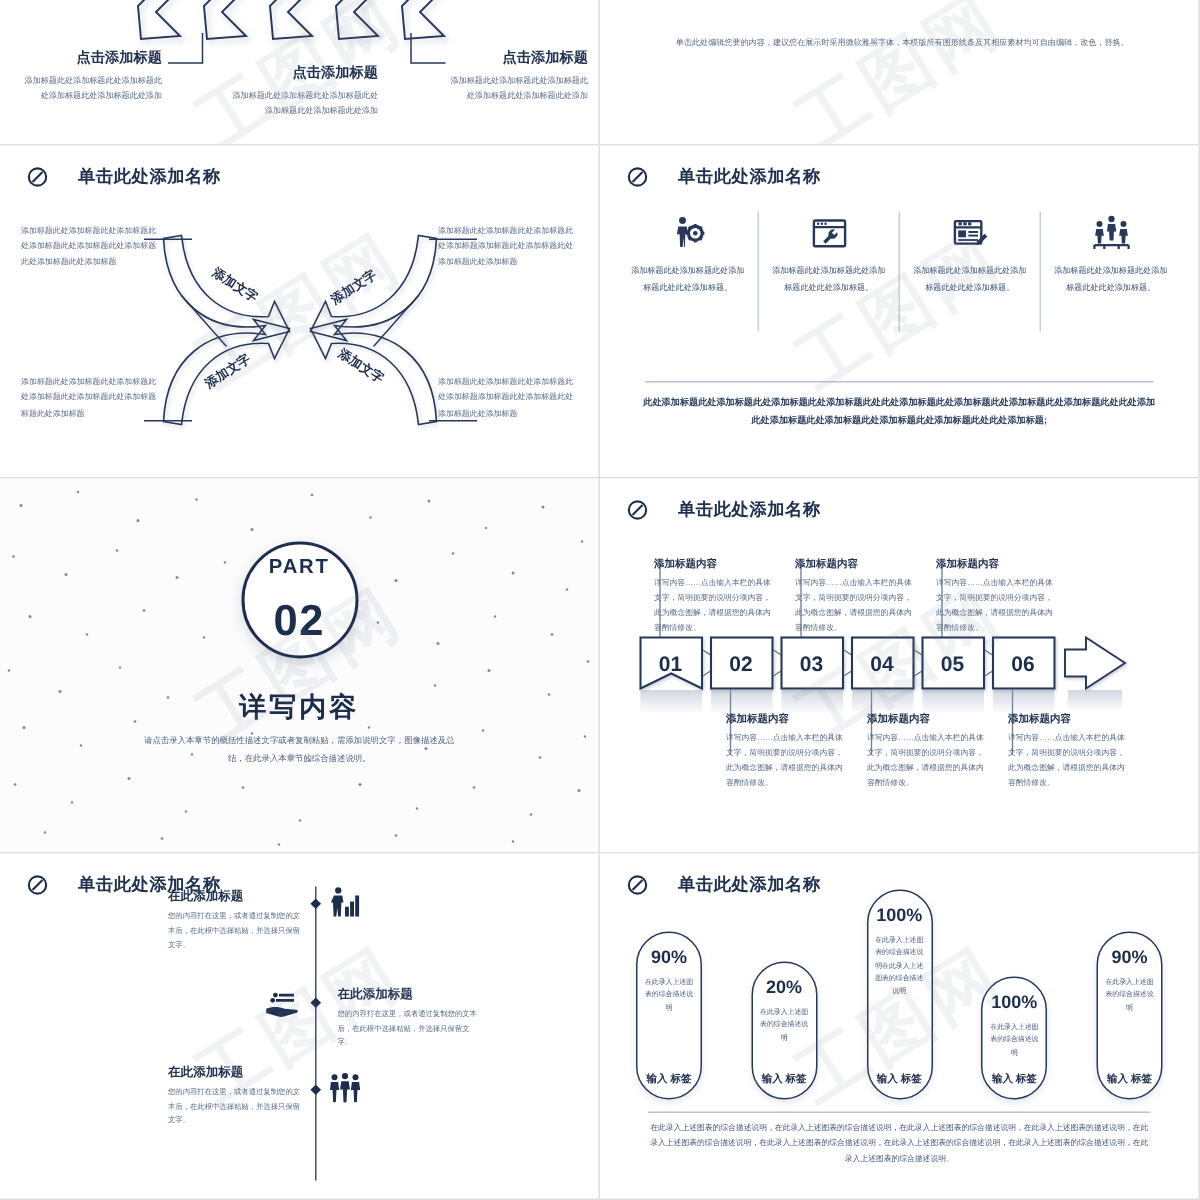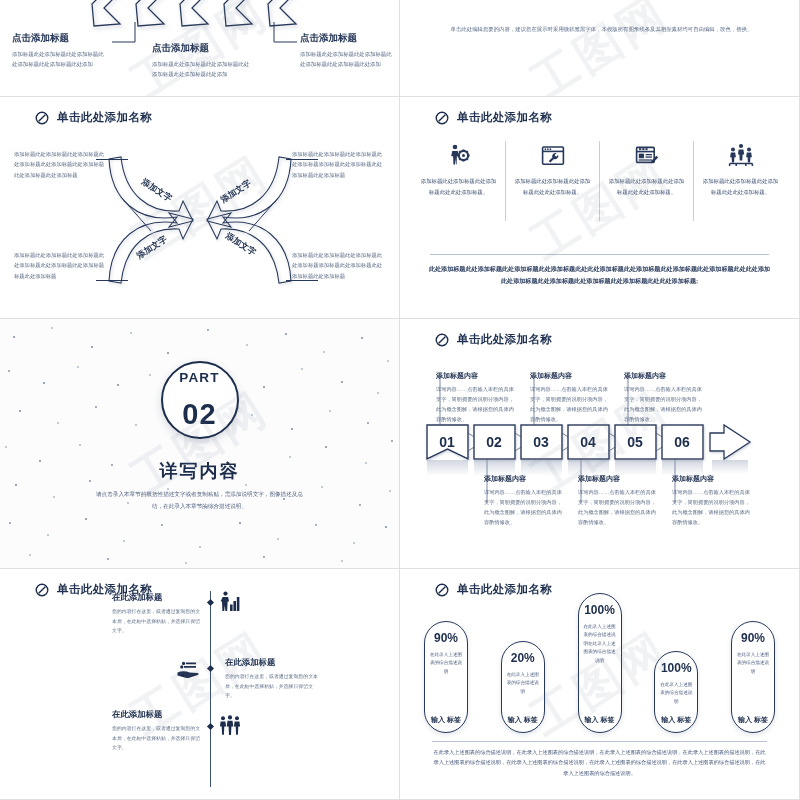--- a/index.html
+++ b/index.html
@@ -30,32 +30,32 @@
     display:flex; align-items:center; justify-content:center;
     z-index:5;
   }
   .wm span{
     font-size:46px; font-weight:700; color:rgba(120,130,150,.10);
     transform:rotate(-32deg); letter-spacing:4px; white-space:nowrap;
   }
 
   
   .sec-head{
-    position:absolute; left:35px; top:13px;
-    display:flex; align-items:center; gap:8px; z-index:3;
+    position:absolute; left:18px; top:13px;
+    display:flex; align-items:center; gap:20px; z-index:3;
   }
   .sec-head .ring{ width:14px; height:14px; flex:0 0 auto; }
   .sec-title{
     font-size:11.5px; font-weight:700; color:#1f3050; letter-spacing:.4px;
   }
 
   
   .s1 .arrows{ position:absolute; left:78px; top:-62px; }
   .s1 .leader{ position:absolute; stroke:#27385a; fill:none; stroke-width:1; }
-  .cap{ position:absolute; text-align:left; }
+  .cap{ position:absolute; text-align:right; }
   .cap h4{ font-size:9.5px; font-weight:700; color:#1f3050; margin-bottom:4px; }
   .cap p{ font-size:5.4px; line-height:1.85; color:#5a6b86; }
 
   
   .s2 .circs{ position:absolute; left:22px; top:-58px; }
   .s2 .lead{
     position:absolute; left:28px; right:24px; top:24px;
     font-size:5.4px; line-height:1.9; color:#5a6b86; text-align:center;
   }
 

